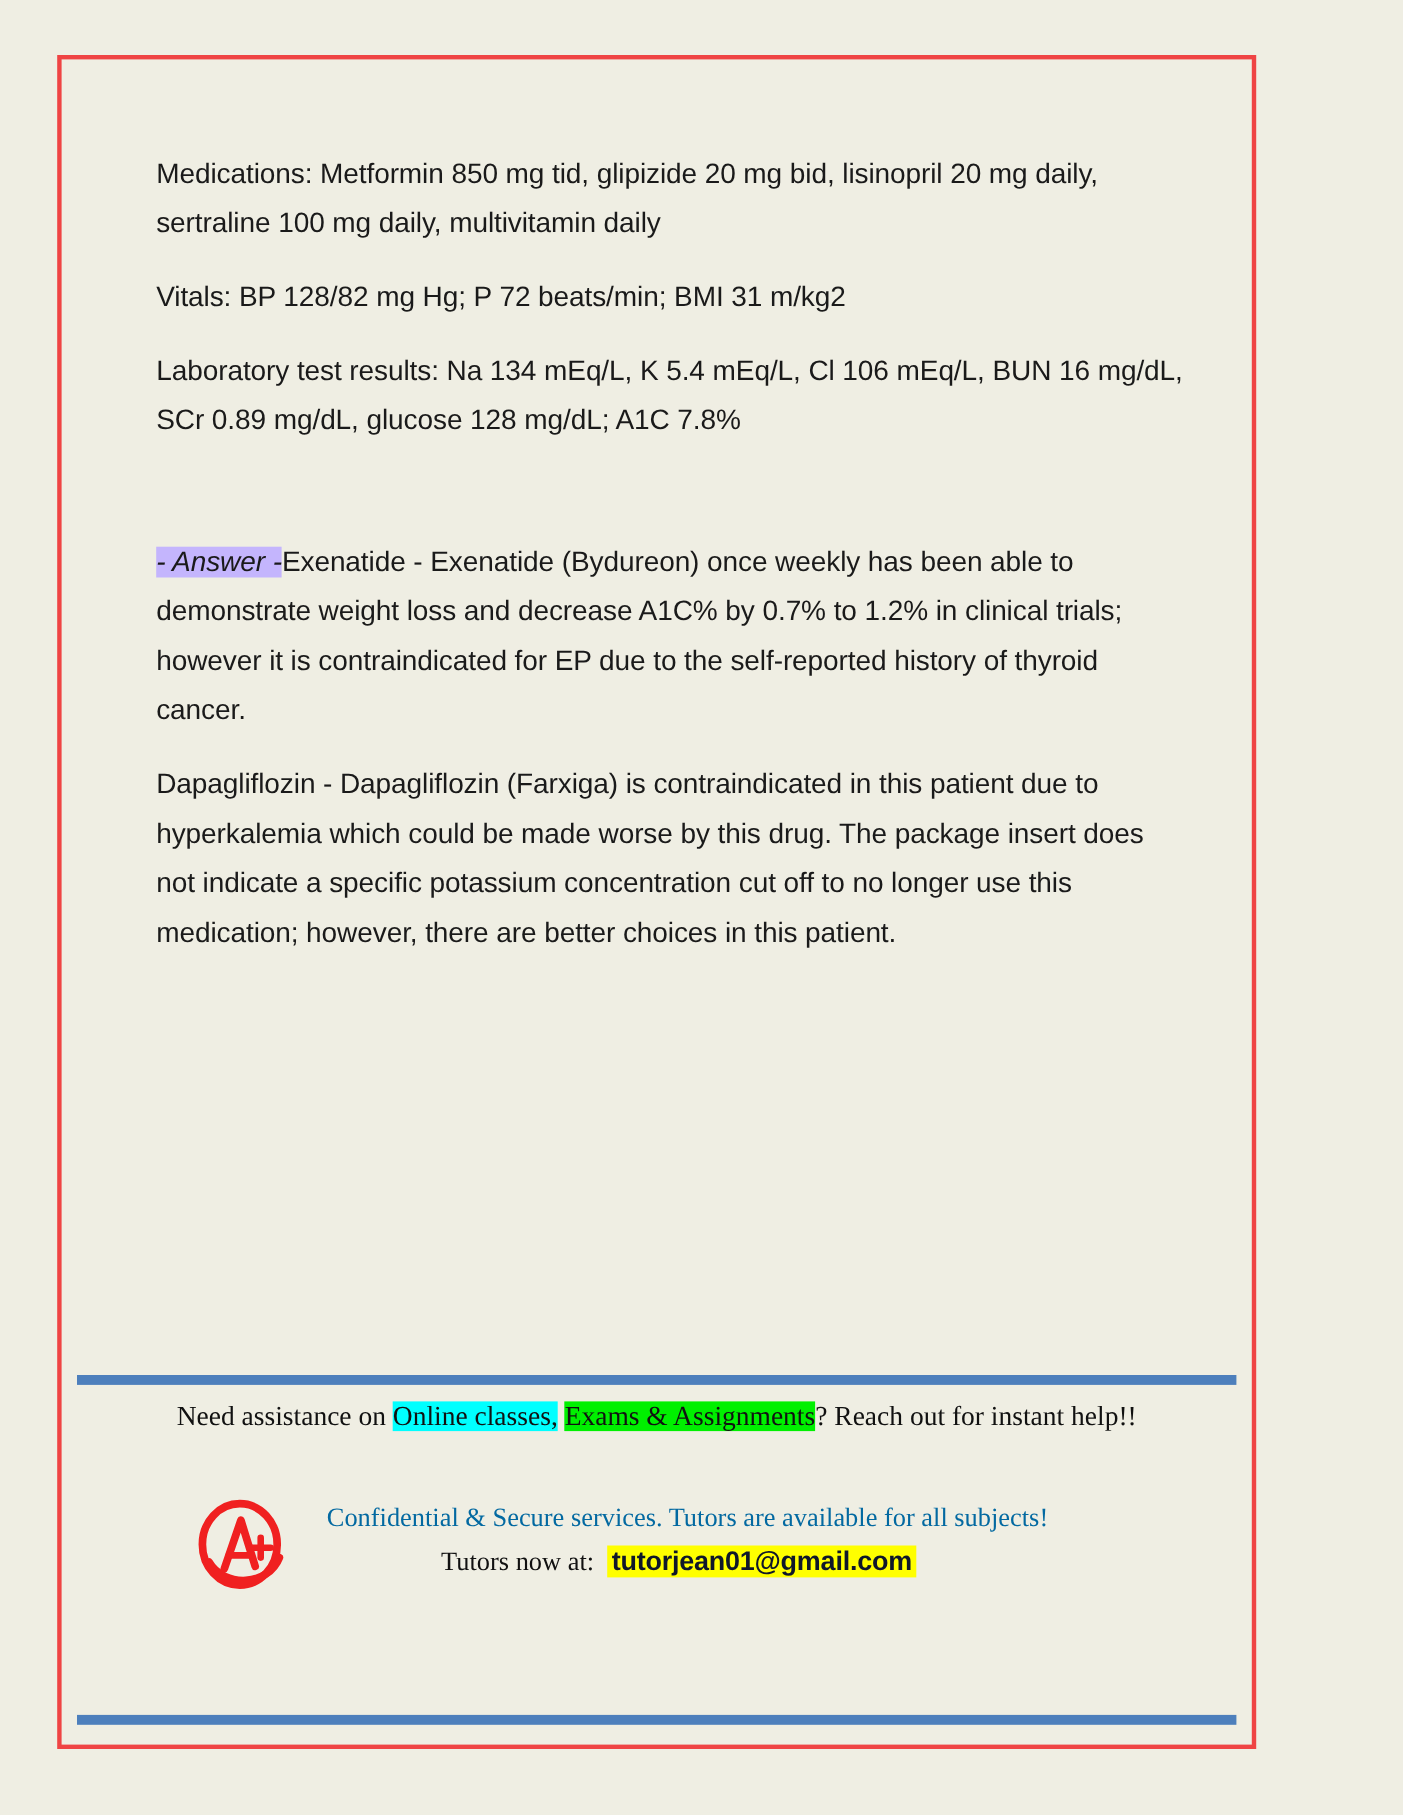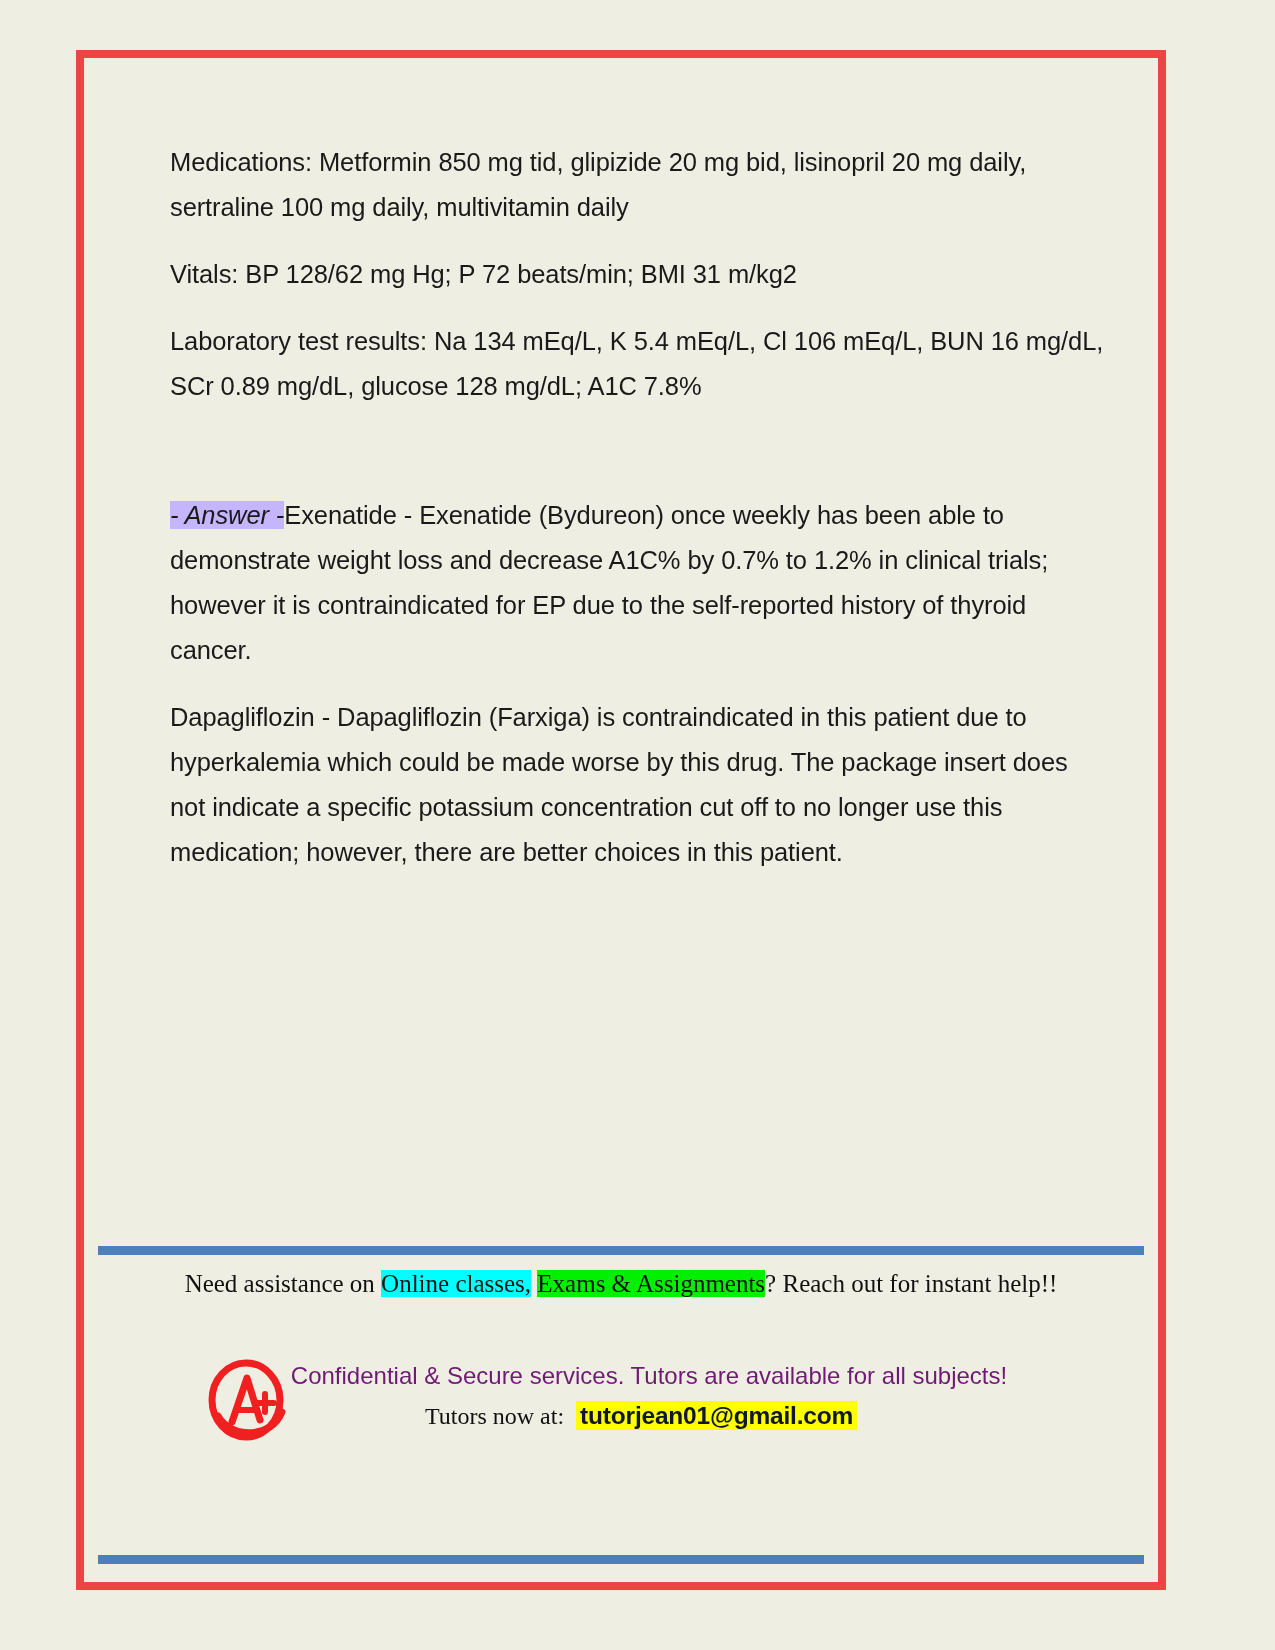--- a/index.html
+++ b/index.html
@@ -13,24 +13,23 @@
     font-family: "Liberation Sans", sans-serif;
     overflow: hidden;
   }
 
   #page {
     position: absolute;
     left: 52px;
     top: 50px;
     width: 1090px;
     height: 1540px;
-    border: 8px solid #ef4444;
+    border: 4px solid #ef4444;
     background: #efeee3;
     box-sizing: border-box;
-    margin-left: 24px;
   }
 
   
   #doc-body {
     position: absolute;
     left: 86px;
     top: 82px;
     width: 935px;
   }
 
@@ -92,24 +91,24 @@
   }
 
   #contact-block {
     position: absolute;
     top: 112px;
     left: 0;
     right: 0;
     text-align: center;
   }
   #confidential-line {
-    font-family: Liberation Sans, sans-serif;
+    font-family: Liberation Serif, serif;
     font-size: 24px;
     line-height: 36px;
-    color: #701a75;
+    color: #0369a1;
     padding-left: 56px;
   }
   #email-line {
     font-family: "Liberation Serif", serif;
     font-size: 24px;
     line-height: 40px;
     color: #111111;
     padding-left: 40px;
     margin-top: 2px;
   }
@@ -133,21 +132,21 @@
 </style>
 </head>
 <body>
 
 <div id="page">
 
   <div id="doc-body">
 
     <p class="para">Medications: Metformin 850 mg tid, glipizide 20 mg bid, lisinopril 20 mg daily, sertraline 100 mg daily, multivitamin daily</p>
 
-    <p class="para">Vitals: BP 128/62 mg Hg; P 72 beats/min; BMI 31 m/kg2</p>
+    <p class="para">Vitals: BP 128/82 mg Hg; P 72 beats/min; BMI 31 m/kg2</p>
 
     <p class="para gap-big">Laboratory test results: Na 134 mEq/L, K 5.4 mEq/L, Cl 106 mEq/L, BUN 16 mg/dL, SCr 0.89 mg/dL, glucose 128 mg/dL; A1C 7.8%</p>
 
 
     <p class="para"><span class="hl-yellow">- Answer -</span><span>Exenatide - Exenatide (Bydureon) once weekly has been able to demonstrate weight loss and decrease A1C% by 0.7% to 1.2% in clinical trials; however it is contraindicated for EP due to the self-reported history of thyroid cancer.</span></p>
 
     <p class="para">Dapagliflozin - Dapagliflozin (Farxiga) is contraindicated in this patient due to hyperkalemia which could be made worse by this drug. The package insert does not indicate a specific potassium concentration cut off to no longer use this medication; however, there are better choices in this patient.</p>
 
 
   </div>

